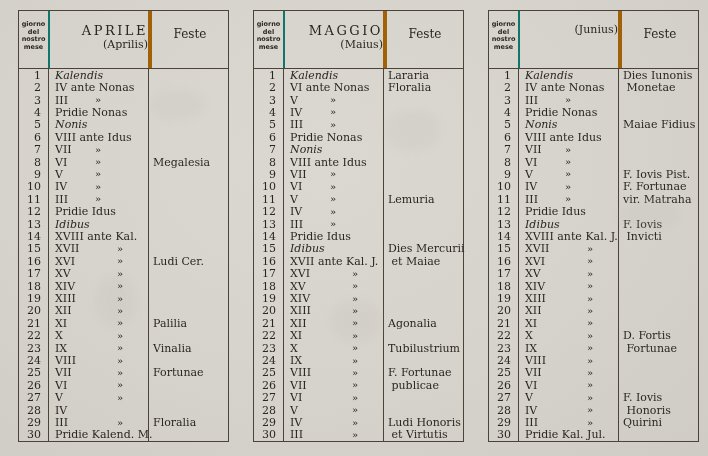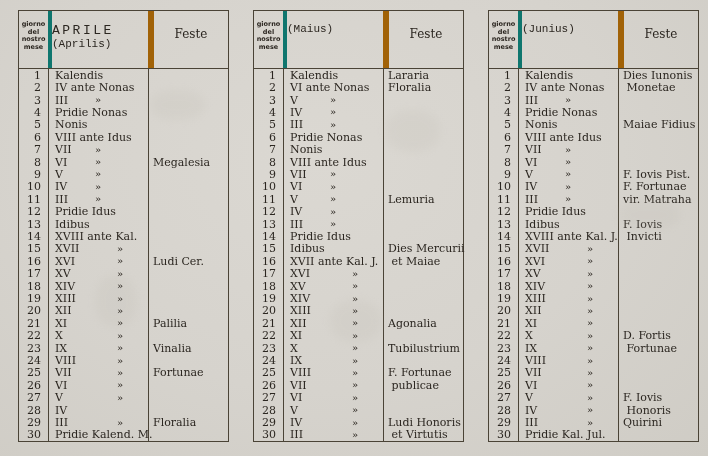--- a/index.html
+++ b/index.html
@@ -47,29 +47,28 @@
   .hday {
     font-family: "DejaVu Sans", sans-serif;
     font-weight: bold;
     font-size: 6.5px;
     line-height: 7.5px;
     text-align: center;
     padding-top: 10px;
   }
   .hday span { display: block; }
   .hmonth {
-    border-left: 4px solid #0f766e;
-    text-align: left;
+    border-left: 2px solid #0f766e;
+    text-align: right;
     padding-top: 12px;
-    font-family: Liberation Mono, monospace;
   }
   .mname { font-size: 13px; letter-spacing: 2.5px; }
   .mlatin { font-size: 11px; margin-top: 0; }
   .hfeste {
-    border-left: 6px solid #a16207;
+    border-left: 4px solid #a16207;
     text-align: center;
     font-size: 12px;
     padding-top: 16px;
   }
   .bdy {
     display: flex;
     flex-direction: column;
     height: 372px;
   }
   .row {
@@ -91,21 +90,21 @@
     align-items: center;
   }
   .c3 {
     border-left: 1px solid #4a4336;
     padding-left: 4px;
     white-space: pre;
     align-self: stretch;
     display: flex;
     align-items: center;
   }
-  .lbl.it { }
+  .lbl.it { font-style: italic; }
   .dit {
     position: absolute;
     font-size: 10px;
     top: 50%;
     transform: translateY(-55%);
   }
   .dit.near { left: 46px; }
   .dit.far  { left: 68px; }
 </style>
 </head>
@@ -317,20 +316,21 @@
 
   <section class="tbl">
     <div class="hdr">
       <div class="hcell hday">
           <span>giorno</span>
           <span>del</span>
           <span>nostro</span>
           <span>mese</span>
         </div>
       <div class="hcell hmonth">
+        <div class="mname">MAGGIO</div>
         <div class="mlatin">(Maius)</div>
       </div>
       <div class="hcell hfeste">Feste</div>
     </div>
     <div class="bdy">
   <div class="row">
     <div class="c1">1</div>
     <div class="c2"><span class="lbl it">Kalendis</span></div>
     <div class="c3">Lararia</div>
   </div>

